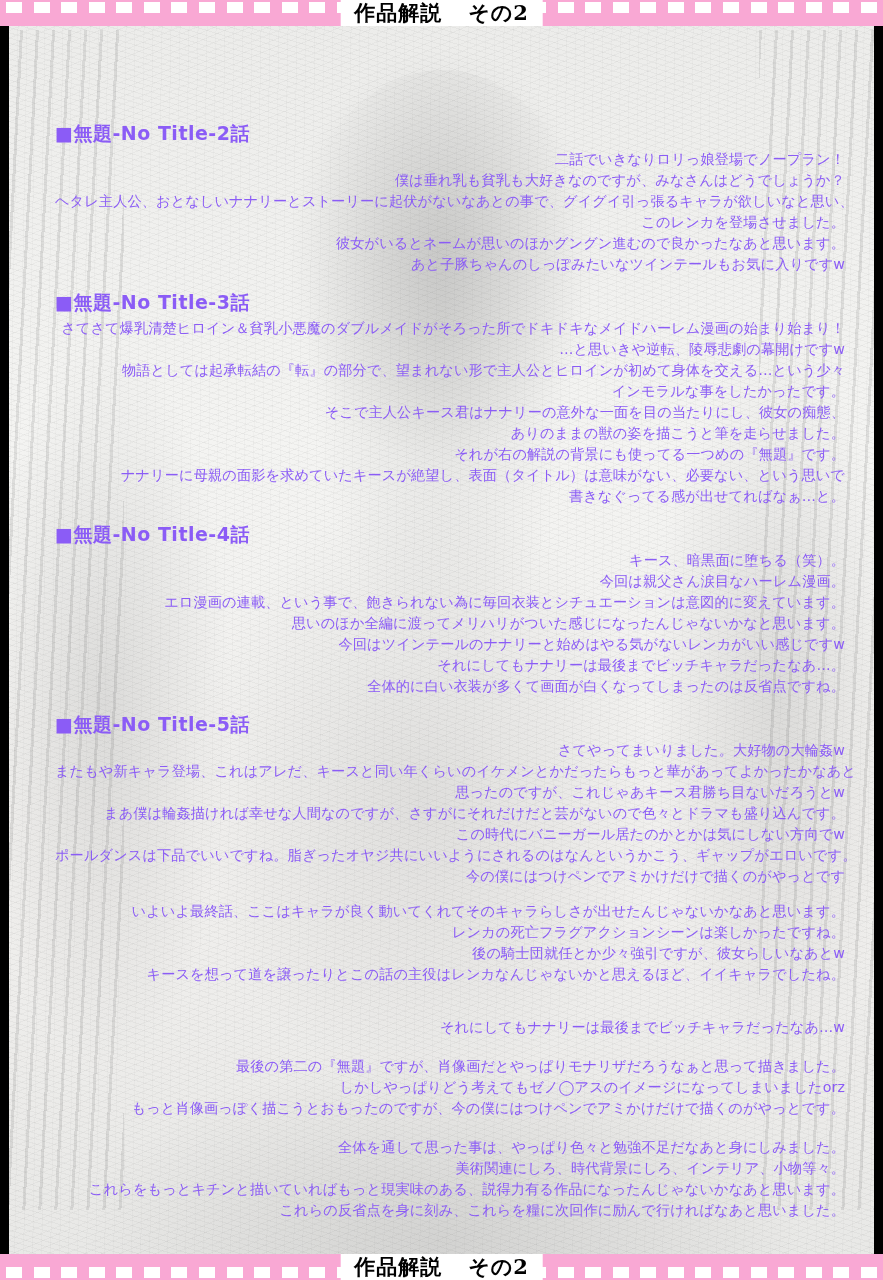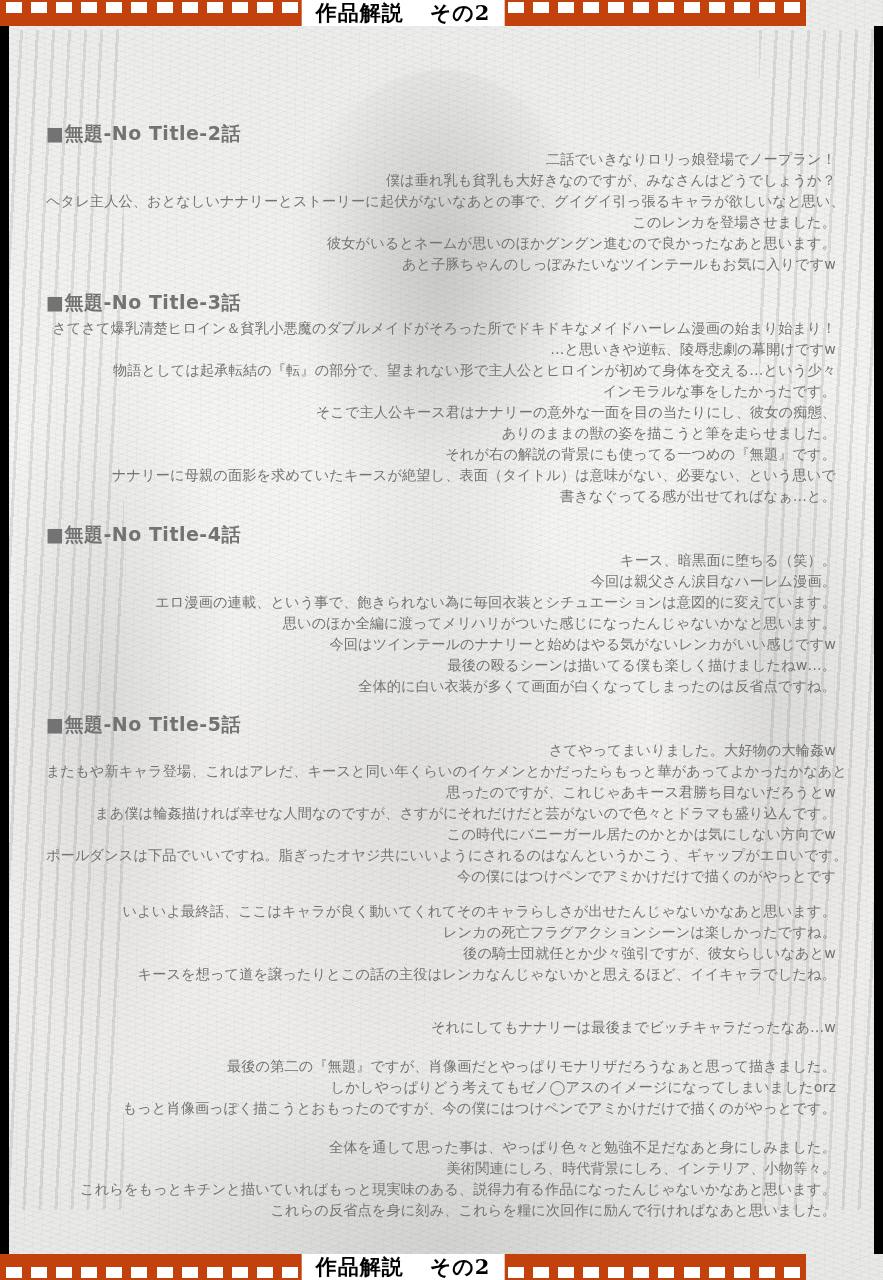--- a/index.html
+++ b/index.html
@@ -59,23 +59,23 @@
     height: 1080px;
     margin-left: -180px;
     border-radius: 50% 50% 45% 45% / 28% 28% 18% 18%;
     background: radial-gradient(ellipse 50% 45% at 50% 22%, rgba(120,120,120,0.16), rgba(255,255,255,0) 75%);
   }
 
   
   .filmstrip {
     position: absolute;
     left: 0;
-    width: 806px;
+    width: 883px;
     height: 26px;
-    background: #c2410c;
+    background: #f9a8d4;
   }
   .filmstrip.top { top: 0; }
   .filmstrip.bottom { bottom: 0; }
   .filmstrip .perfs {
     position: absolute;
     left: 0; right: 0;
     height: 11px;
     display: flex;
     justify-content: space-between;
     padding: 0 6px;
@@ -116,24 +116,24 @@
     bottom: 26px;
     width: 9px;
     background: #000000;
   }
   .side-edge.left { left: 0; }
   .side-edge.right { right: 0; }
 
   
   .content {
     position: absolute;
-    left: 46px;
+    left: 55px;
     top: 120px;
     width: 790px;
-    color: #737373;
+    color: #8b5cf6;
   }
   .section { margin-bottom: 14px; }
   .sec-head {
     font-family: "DejaVu Sans", sans-serif;
     font-weight: bold;
     font-size: 19px;
     line-height: 27px;
     margin: 0 0 2px 0;
     letter-spacing: 0.5px;
   }
@@ -267,21 +267,21 @@
       <div class="para-line">書きなぐってる感が出せてればなぁ…と。</div>
     </div>
 
     <div class="section">
       <p class="sec-head">■無題-No Title-4話</p>
       <div class="para-line">キース、暗黒面に堕ちる（笑）。</div>
       <div class="para-line">今回は親父さん涙目なハーレム漫画。</div>
       <div class="para-line">エロ漫画の連載、という事で、飽きられない為に毎回衣装とシチュエーションは意図的に変えています。</div>
       <div class="para-line">思いのほか全編に渡ってメリハリがついた感じになったんじゃないかなと思います。</div>
       <div class="para-line">今回はツインテールのナナリーと始めはやる気がないレンカがいい感じですw</div>
-      <div class="para-line">最後の殴るシーンは描いてる僕も楽しく描けましたねw…。</div>
+      <div class="para-line">それにしてもナナリーは最後までビッチキャラだったなあ…。</div>
       <div class="para-line">全体的に白い衣装が多くて画面が白くなってしまったのは反省点ですね。</div>
     </div>
 
     <div class="section">
       <p class="sec-head">■無題-No Title-5話</p>
       <div class="para-line">さてやってまいりました。大好物の大輪姦w</div>
       <div class="para-line">またもや新キャラ登場、これはアレだ、キースと同い年くらいのイケメンとかだったらもっと華があってよかったかなあと</div>
       <div class="para-line">思ったのですが、これじゃあキース君勝ち目ないだろうとw</div>
       <div class="para-line">まあ僕は輪姦描ければ幸せな人間なのですが、さすがにそれだけだと芸がないので色々とドラマも盛り込んです。</div>
       <div class="para-line">この時代にバニーガール居たのかとかは気にしない方向でw</div>

